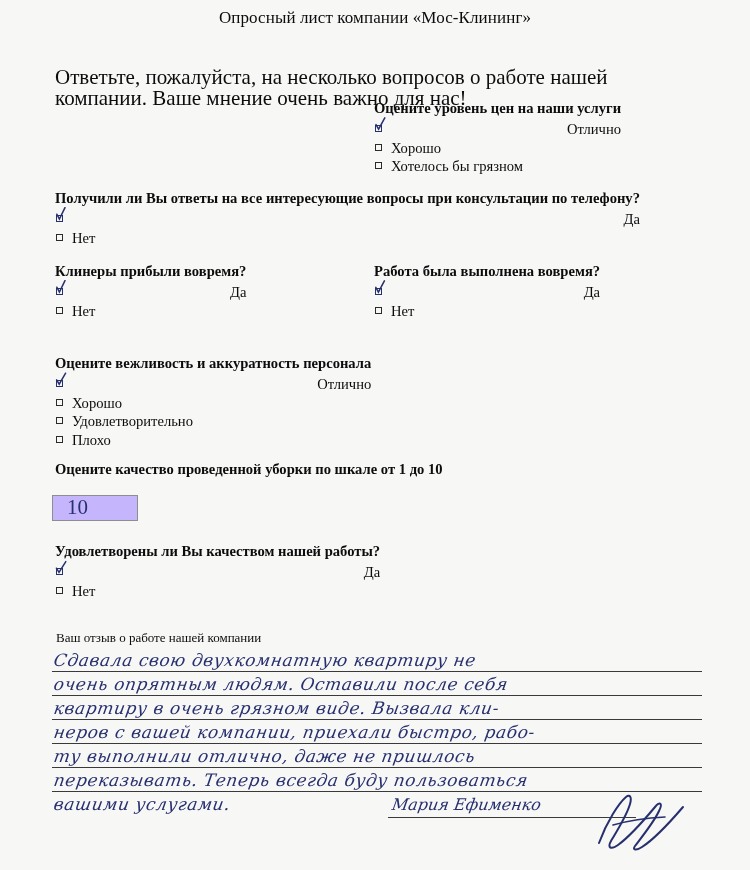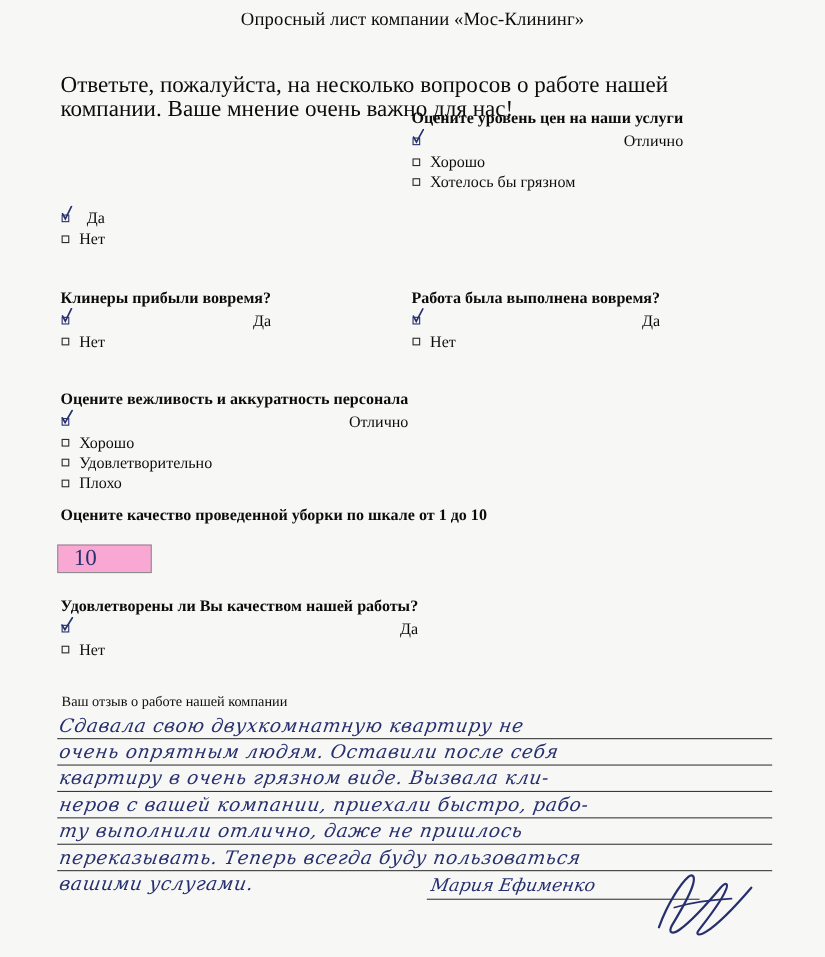--- a/index.html
+++ b/index.html
@@ -90,21 +90,21 @@
   .opt.checked { padding-left: 16px; text-align: right; }
 
   
   .score-box {
     position: absolute;
     left: 52px;
     top: 495px;
     width: 86px;
     height: 26px;
     border: 1px solid #8e8e8e;
-    background: #f9a8d4;
+    background: #c4b5fd;
     box-sizing: border-box;
   }
   .score-ink {
     position: absolute;
     left: 14px;
     top: -1px;
     font-size: 21px;
     color: #27306e;
   }
 
@@ -199,20 +199,21 @@
       <span class="box"></span>
       <span>Хорошо</span>
     </div>
     <div class="opt">
       <span class="box"></span>
       <span>Хотелось бы грязном</span>
     </div>
   </div>
 
   <div class="qblock" style="left:55px; top:190px;">
+    <div class="qtitle">Получили ли Вы ответы на все интересующие вопросы при консультации по телефону?</div>
     <div class="opt checked">
       <span class="box"></span>
       <span class="tick">
         <svg viewBox="0 0 16 17" width="16" height="17">
             <path d="M2.8 7.2 L5.4 12.0 L11.0 0.6" stroke="#27306e" stroke-width="1.5" fill="none" stroke-linecap="round"></path>
           </svg>
       </span>
       <span>Да</span>
     </div>
     <div class="opt">

